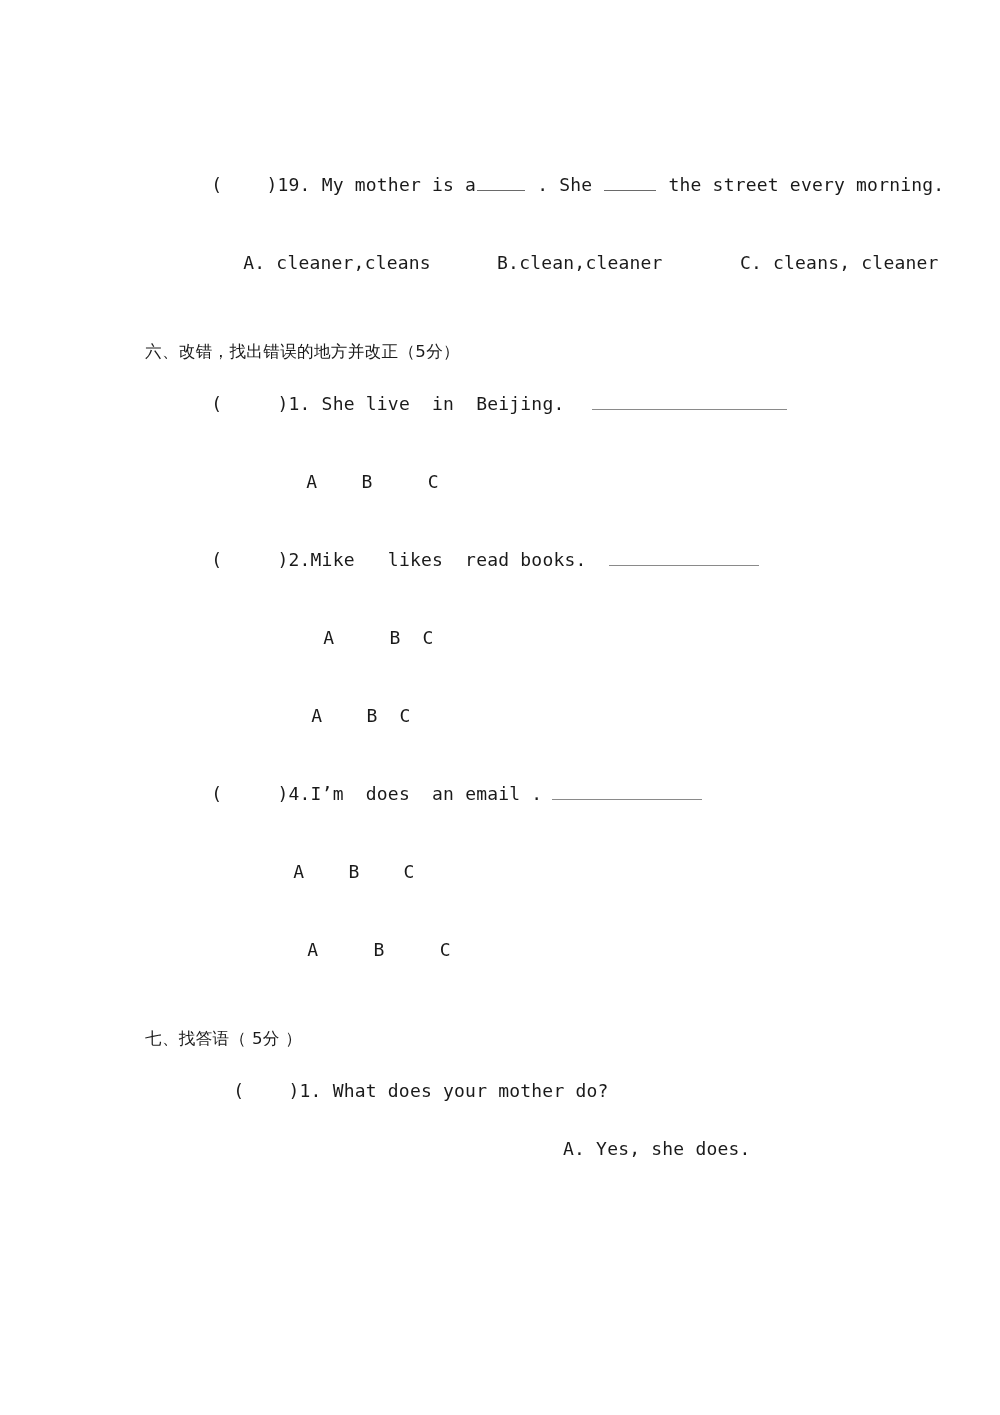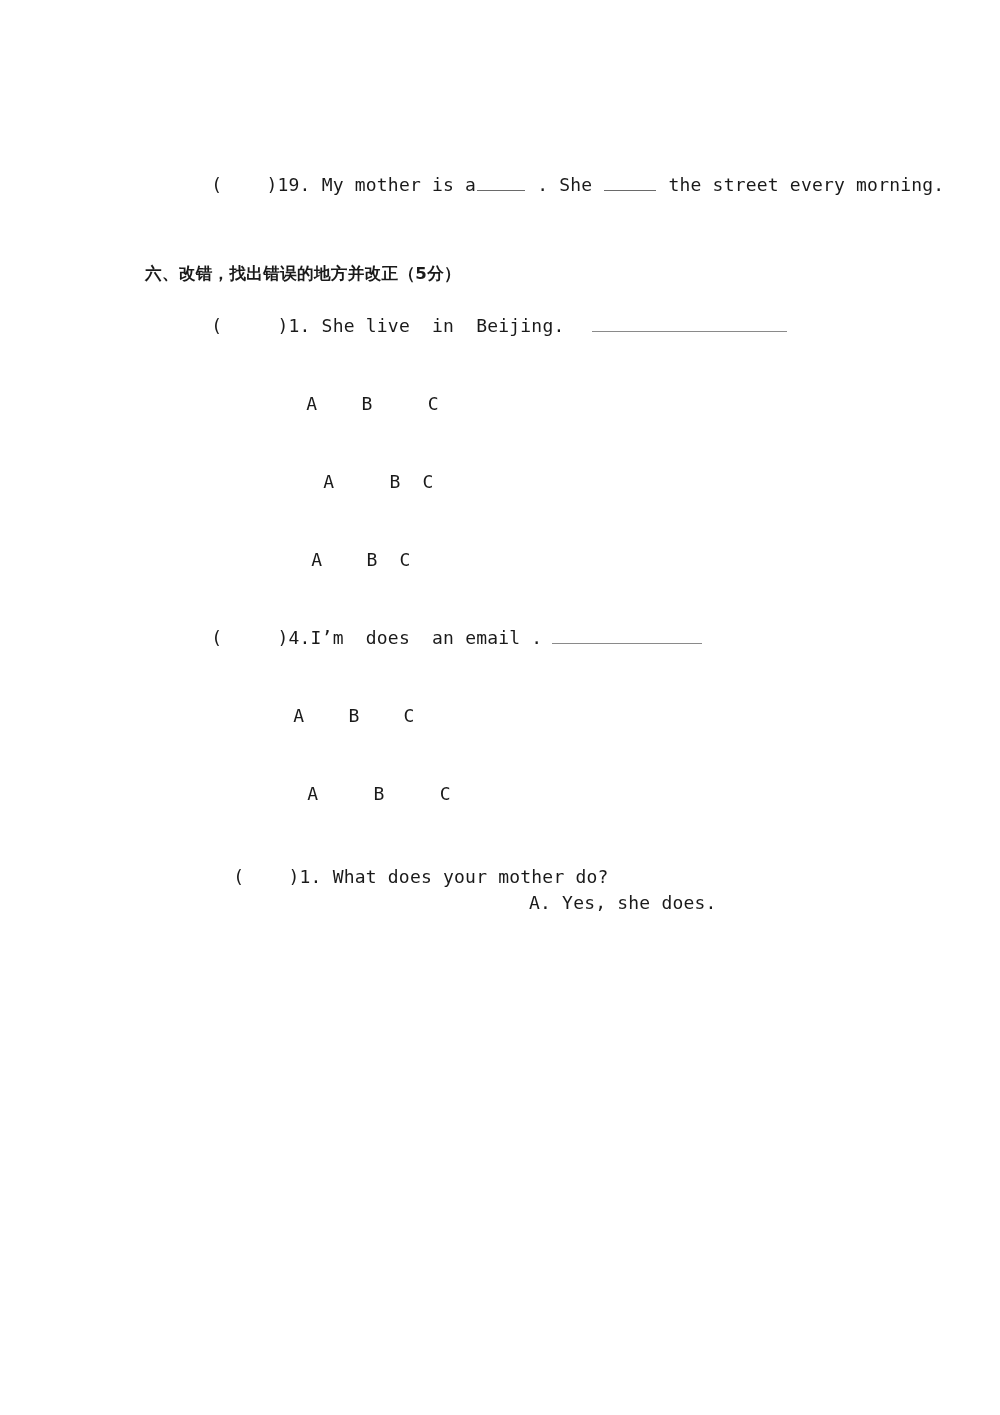--- a/index.html
+++ b/index.html
@@ -17,21 +17,21 @@
   
   .mono {
     font-family:"DejaVu Sans Mono", monospace;
     font-size:18px;
     letter-spacing:0.2px;
     line-height:26px;
     white-space:pre;
   }
   .cn-head {
     font-family:"DejaVu Sans", sans-serif;
-    font-weight:bold;
+    font-weight:normal;
     font-size:16.6px;
     line-height:27px;
     letter-spacing:0.3px;
     white-space:pre;
     margin-top:36px;
   }
   .row { line-height:26px; white-space:pre; }
   .u { text-underline-offset:2px; }
 
   
@@ -56,34 +56,40 @@
 <body>
 
 <div class="page">
 
   <div style="padding-top:146px;">
 
     <div class="mono row">
       <span>(    )</span><span>19.</span><span> My mother is a</span><span class="blank" style="width:48px;"></span><span> . She </span><span class="blank" style="width:52px;"></span><span> the street every morning.</span>
     </div>
 
+    <div class="mono row" style="padding-left:32px;">
+      <span>A. cleaner,cleans      B.clean,cleaner       C. cleans, cleaner</span>
+    </div>
 
 
   </div>
 
   <div style="margin-top:6px;">
     <div class="cn-head">六、改错，找出错误的地方并改正（5分）</div>
 
     <div class="mono row">
       <span>(     )</span><span>1.</span><span> She </span><span class="u">live</span><span>  </span><span class="u">in </span><span> </span><span class="u">Beijing</span><span>.</span><span style="display:inline-block;width:28px;"></span><span class="blank-thin" style="width:195px;"></span>
     </div>
     <div class="mono row" style="padding-left:95px;">
       <span>A    B     C</span>
     </div>
 
+    <div class="mono row">
+      <span>(     )</span><span>2.</span><span>Mike   </span><span class="u">likes</span><span>  </span><span class="u">read</span><span> </span><span class="u">books</span><span>.</span><span style="display:inline-block;width:22px;"></span><span class="blank-thin" style="width:150px;"></span>
+    </div>
     <div class="mono row" style="padding-left:112px;">
       <span>A     B  C</span>
     </div>
 
     <div class="mono row" style="padding-left:100px;">
       <span>A    B  C</span>
     </div>
 
     <div class="mono row">
       <span>(     )</span><span>4.</span><span class="u">I’m</span><span>  </span><span class="u">does</span><span>  </span><span class="u">an</span><span> email .</span><span style="display:inline-block;width:10px;"></span><span class="blank-thin" style="width:150px;"></span>
@@ -91,25 +97,26 @@
     <div class="mono row" style="padding-left:82px;">
       <span>A    B    C</span>
     </div>
 
     <div class="mono row" style="padding-left:96px;">
       <span>A     B     C</span>
     </div>
   </div>
 
   <div style="margin-top:5px;">
+    <div class="cn-head">七、找答语（ 5分 ）</div>
 
     <div style="position:relative;">
       <div class="mono row">
         <span>(    )</span><span>1.</span><span> What does your mother do?</span>
-        <span class="abs" style="left:384px;"><span>A.</span><span> Yes, she does.</span></span>
+        <span class="abs" style="left:418px;margin-top:32px;"><span>A.</span><span> Yes, she does.</span></span>
       </div>
       <div class="mono row">
         
         
       </div>
 
     </div>
   </div>
 
 </div>

